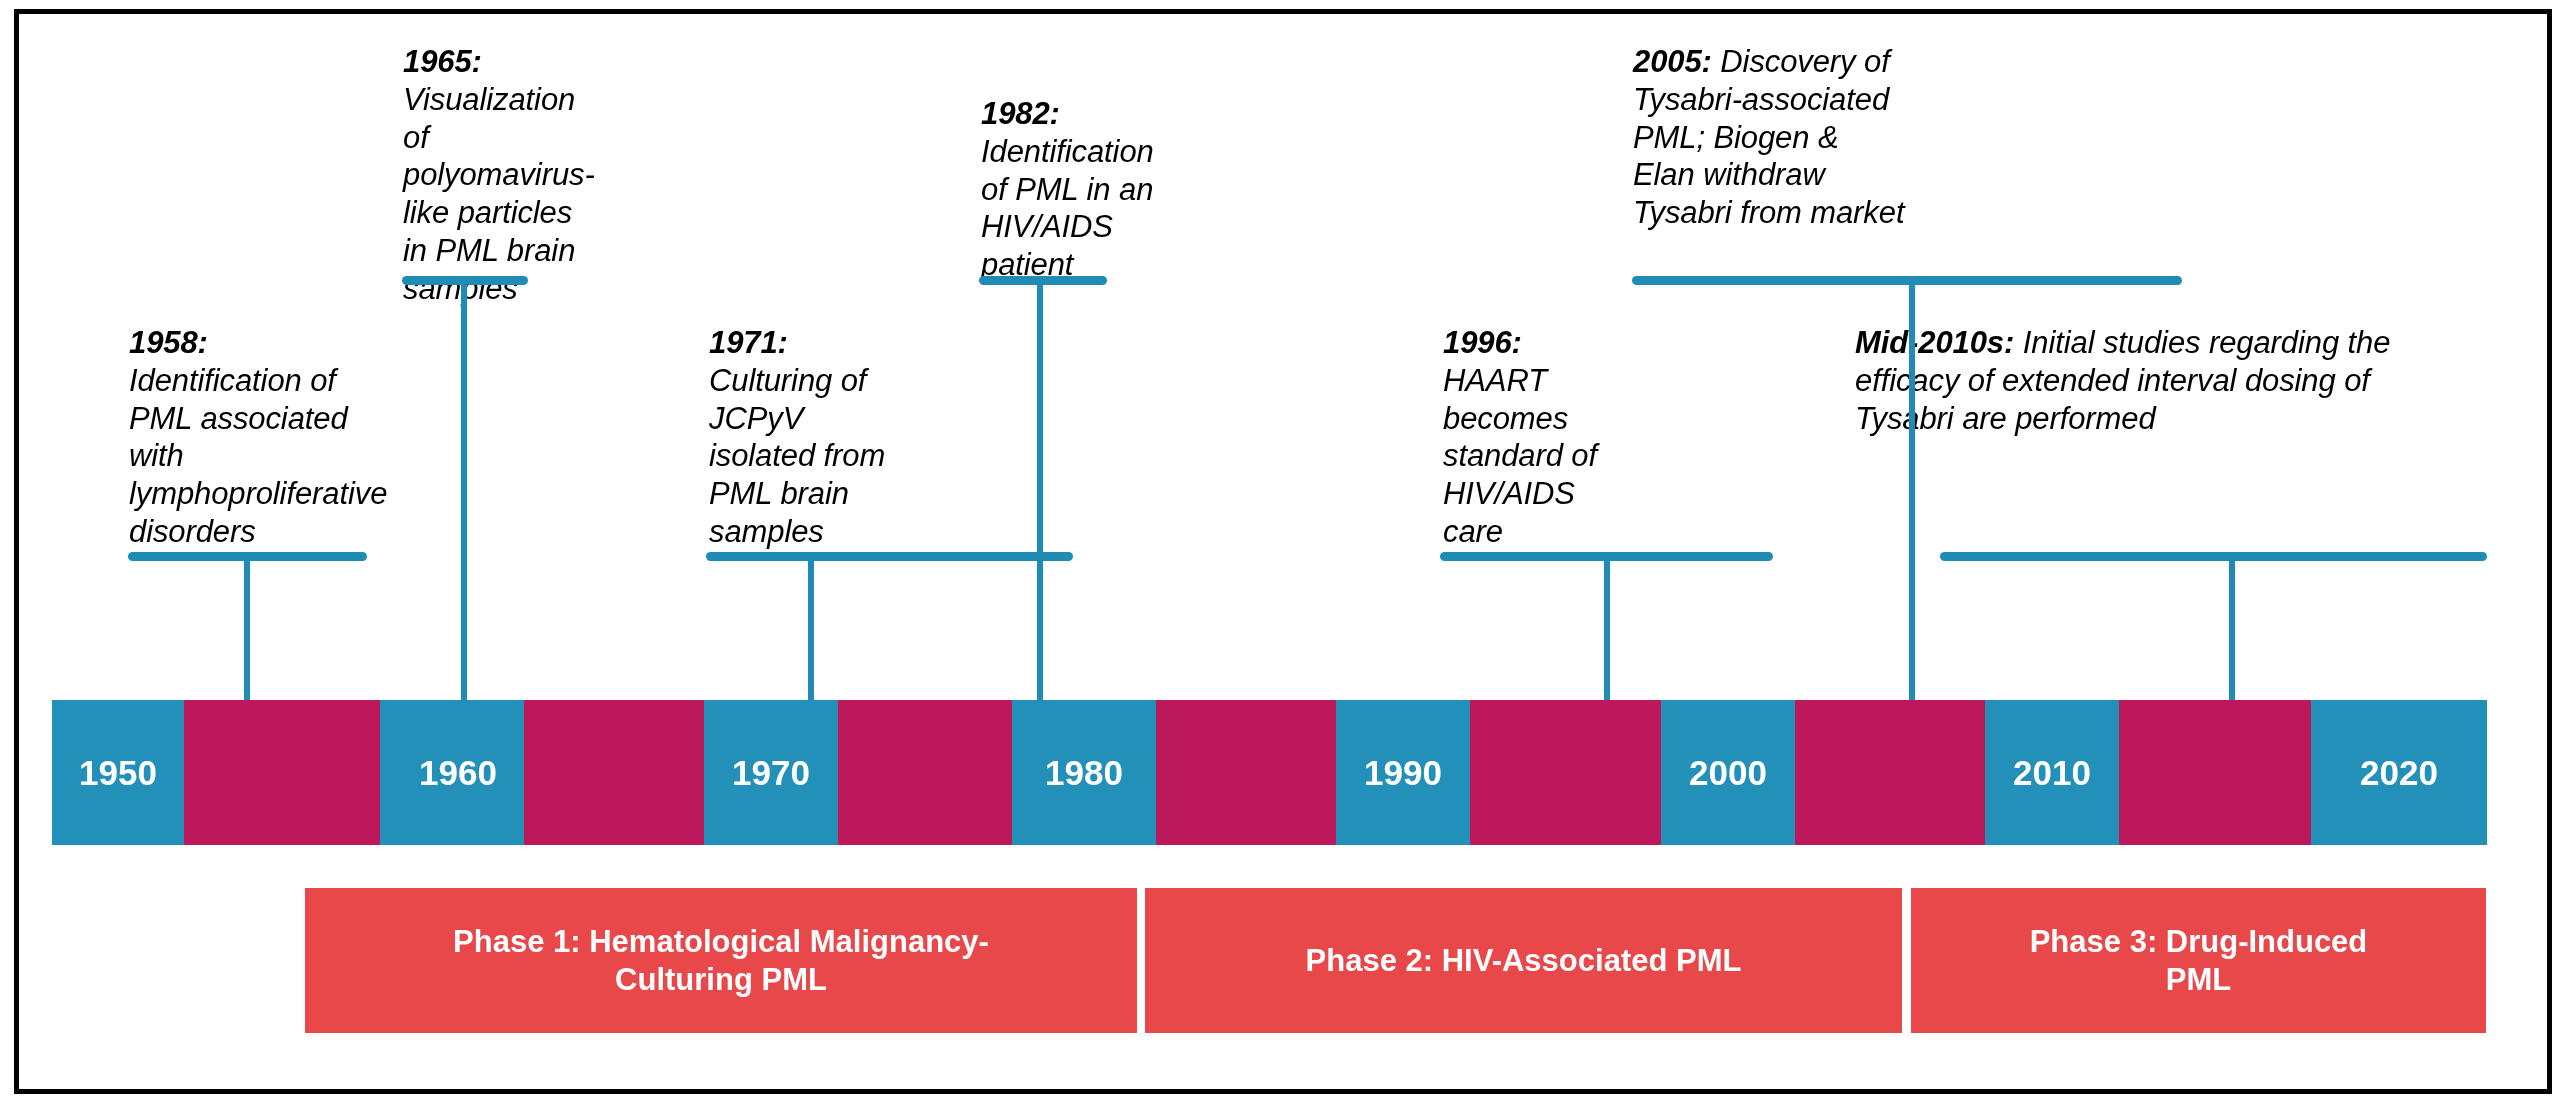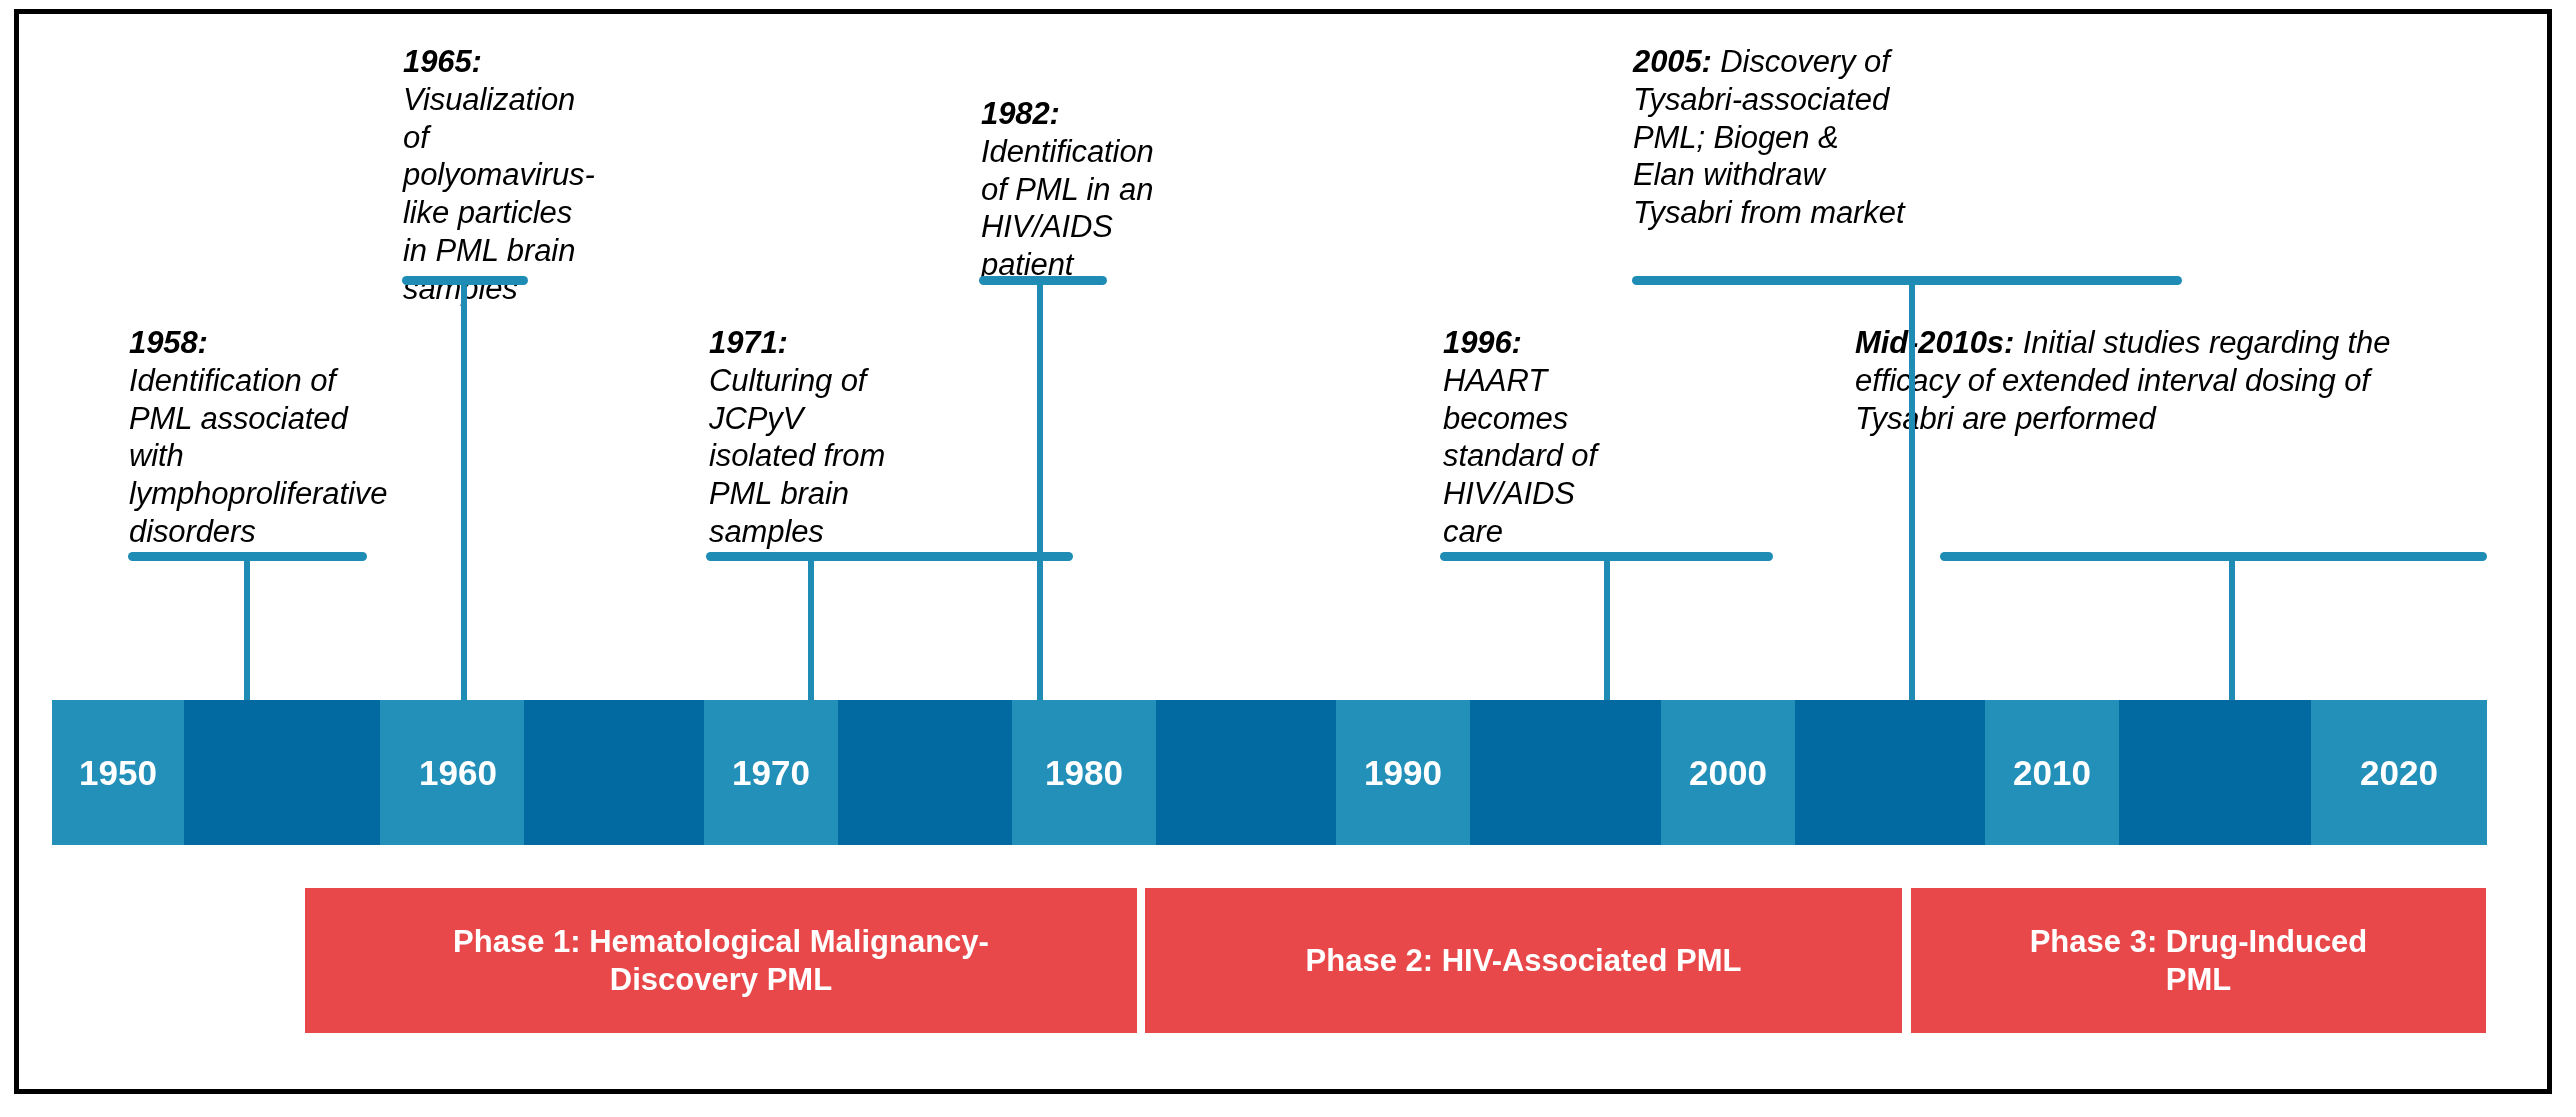--- a/index.html
+++ b/index.html
@@ -14,21 +14,21 @@
 
   
   .note{position:absolute;color:#000000;font-size:31px;line-height:1.22;letter-spacing:-0.1px;font-style:italic;}
   .note .yr{font-weight:bold;}
 
   
   .bracket-cap{position:absolute;height:8.5px;background:#1f8cb5;border-radius:4.6px;}
   .stem{position:absolute;width:5.9px;background:#1f8cb5;}
 
   
-  .timeline{position:absolute;left:52px;top:700px;width:2434px;height:145px;background:#0369a1;}
+  .timeline{position:absolute;left:52px;top:700px;width:2434px;height:145px;background:#be185d;}
   .decade{position:absolute;top:0;height:145px;background:#2290b8;
           color:#ffffff;font-size:35px;font-weight:bold;
           display:flex;align-items:center;justify-content:center;}
 
   
   .phase{position:absolute;top:888px;height:145px;background:#e8484a;
          color:#ffffff;font-size:31px;font-weight:bold;line-height:1.2;
          display:flex;align-items:center;justify-content:center;text-align:center;
          box-sizing:border-box;padding:0 9.2px;}
   .phase span{display:block;}
@@ -112,21 +112,21 @@
       <span>2010</span>
     </div>
     <div class="decade" style="left:2259px;width:176px;">
       <span>2020</span>
     </div>
   </div>
 
   <div class="phase" style="left:305px;width:832px;">
     <div>
       <span>Phase 1: Hematological Malignancy-</span>
-      <span>Discovery PML</span>
+      <span>Culturing PML</span>
     </div>
   </div>
 
   <div class="phase" style="left:1145px;width:757px;text-align:center;">
     <div>
       <span>Phase 2: HIV-Associated PML</span>
     </div>
   </div>
 
   <div class="phase" style="left:1911px;width:575px;">

